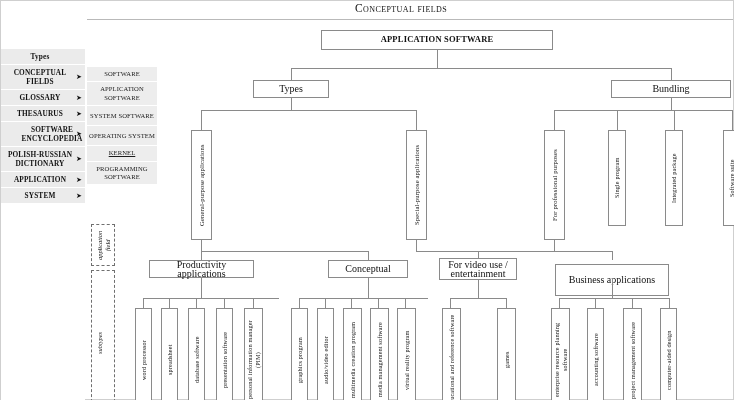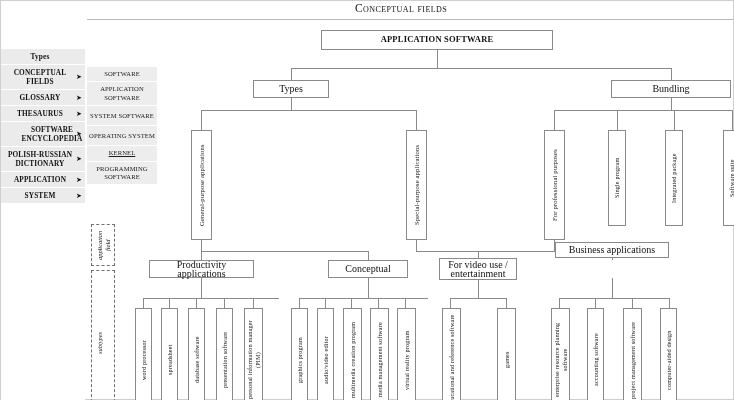--- a/index.html
+++ b/index.html
@@ -215,21 +215,21 @@
 
     <div class="node h" style="left:62px;top:240px;width:105px;height:18px;">
       <span>Productivity applications</span>
     </div>
     <div class="node h" style="left:241px;top:240px;width:80px;height:18px;">
       <span>Conceptual</span>
     </div>
     <div class="node h" style="left:352px;top:238px;width:78px;height:22px;">
       <span>For video use / entertainment</span>
     </div>
-    <div class="node h" style="left:468px;top:222px;width:114px;height:16px;">
+    <div class="node h" style="left:468px;top:244px;width:114px;height:32px;">
       <span>Business applications</span>
     </div>
 
     <div class="line v" style="left:114px;top:258px;height:20px;"></div>
     <div class="line h" style="left:56px;top:278px;width:136px;"></div>
     <div class="line v" style="left:56px;top:278px;height:10px;"></div>
     <div class="line v" style="left:82px;top:278px;height:10px;"></div>
     <div class="line v" style="left:109px;top:278px;height:10px;"></div>
     <div class="line v" style="left:137px;top:278px;height:10px;"></div>
     <div class="line v" style="left:166px;top:278px;height:10px;"></div>

